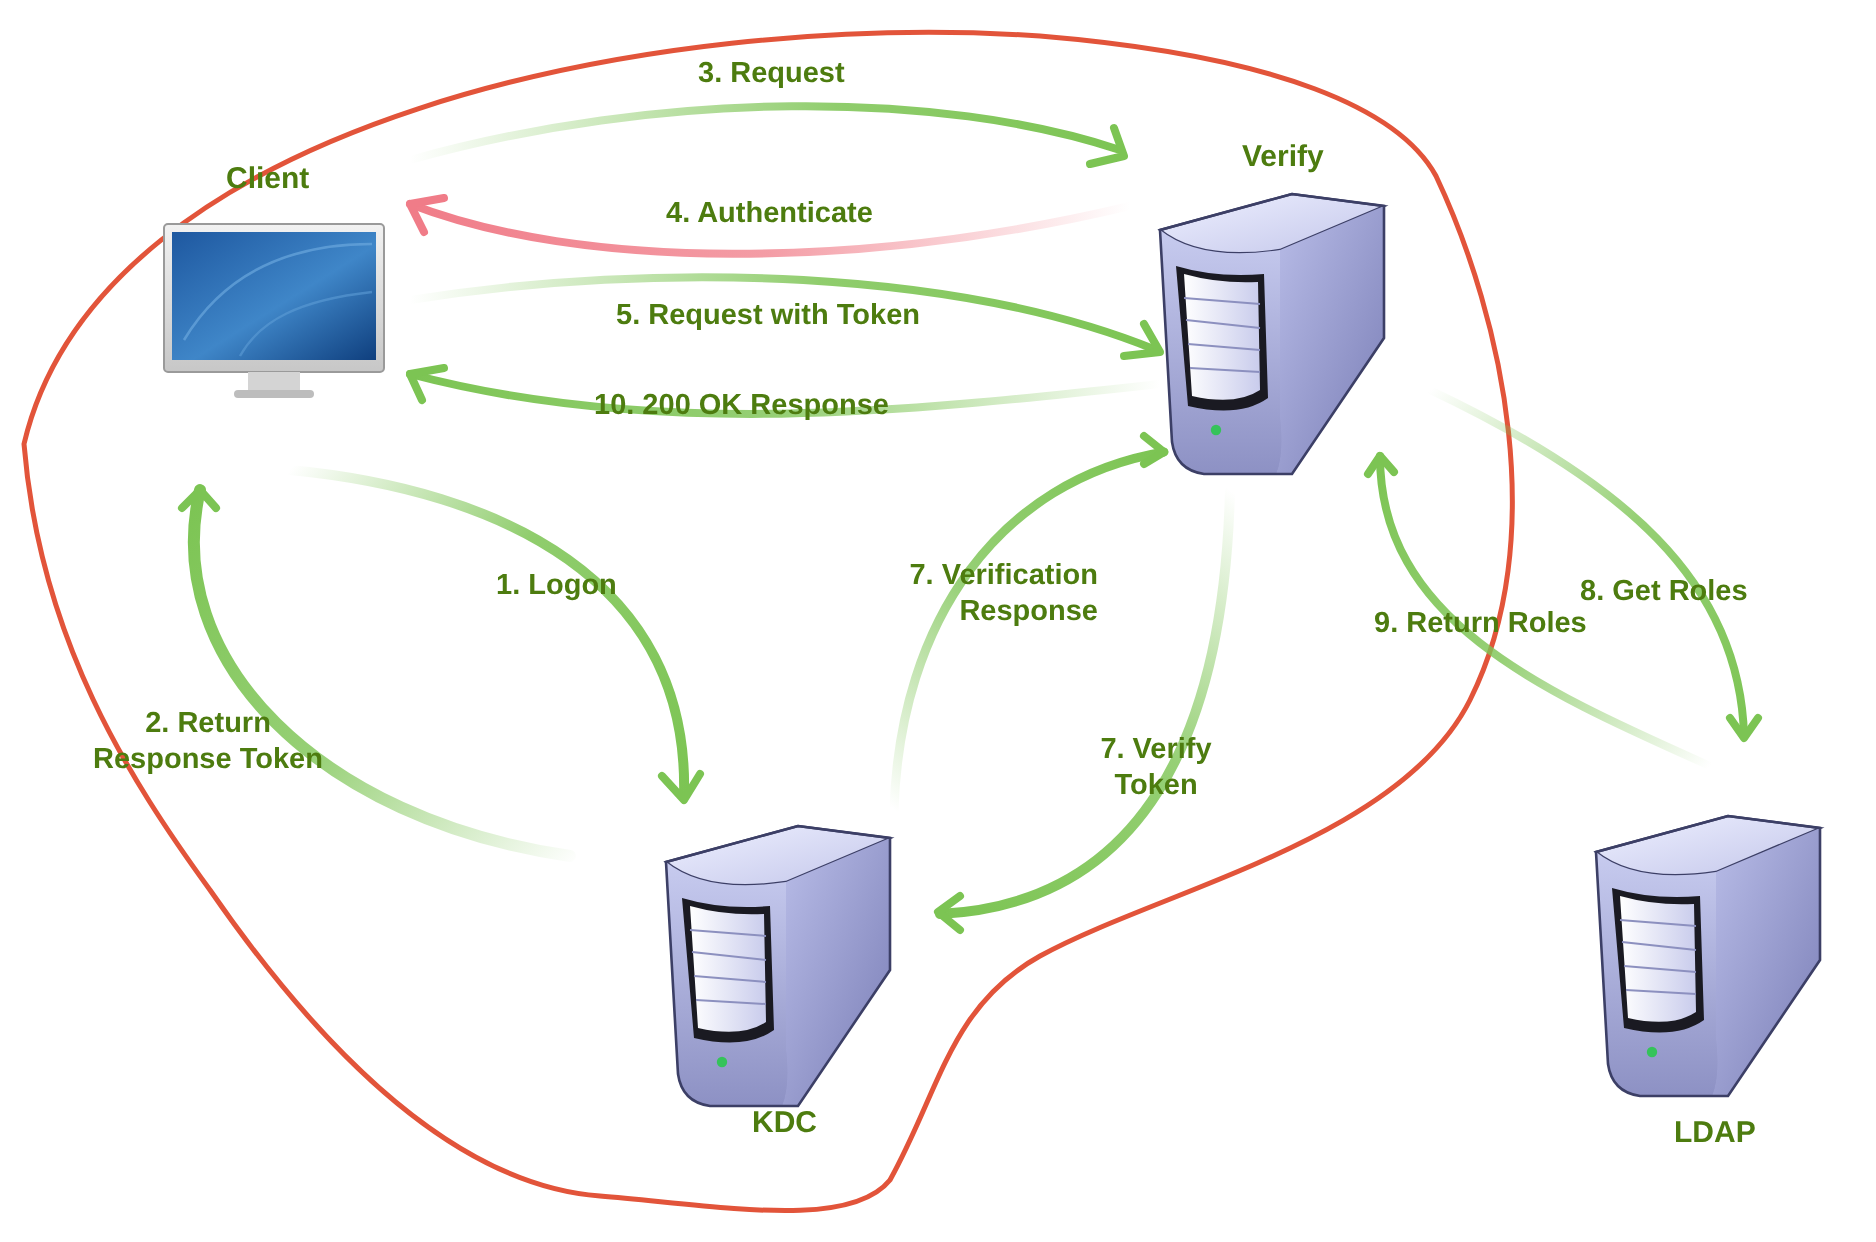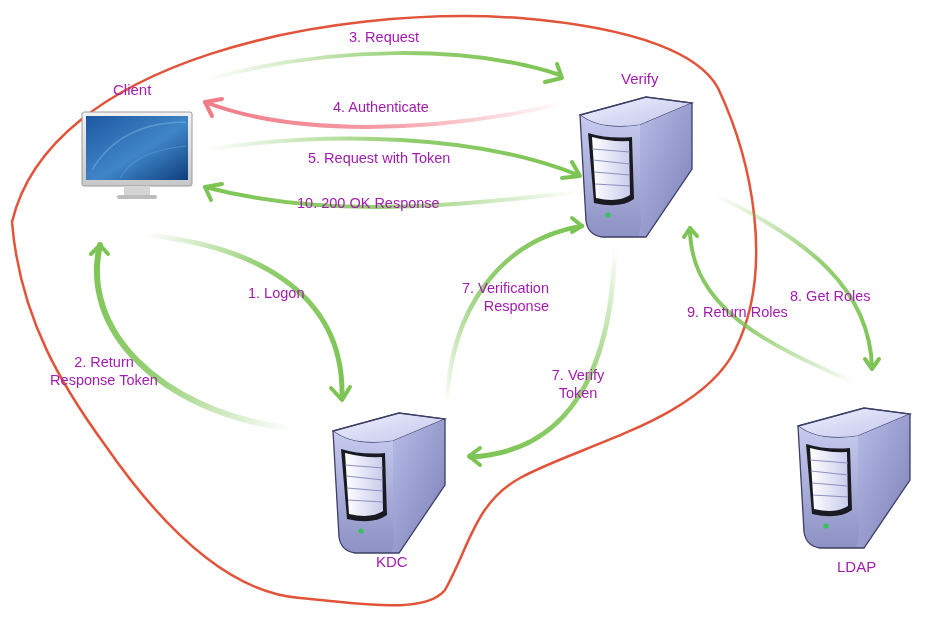--- a/index.html
+++ b/index.html
@@ -1,19 +1,19 @@
 <!DOCTYPE html>
 <html><head>
 <meta charset="utf-8">
 <style>
   html, body { margin:0; padding:0; background:#ffffff; }
   body { width:938px; height:621px; position:relative; overflow:hidden;
          font-family:"Liberation Sans", sans-serif; color:#111; }
   #diagram { position:absolute; left:0; top:0; width:938px; height:621px; }
-  .lbl { position:absolute; font-size:14.5px; line-height:18px; text-align:center; white-space:nowrap; color:#a21caf; }
+  .lbl { position:absolute; font-size:14.5px; line-height:18px; text-align:center; white-space:nowrap; color:#4d7c0f;font-weight:bold; }
   .node-label { font-size:15px; }
 </style>
 </head>
 <body>
 
 <svg id="diagram" viewBox="0 0 938 621" xmlns="http://www.w3.org/2000/svg">
   <defs>
 
     <linearGradient id="srvTop" x1="0" y1="0" x2="1" y2="1">
       <stop offset="0" stop-color="#eef0ff"></stop>

